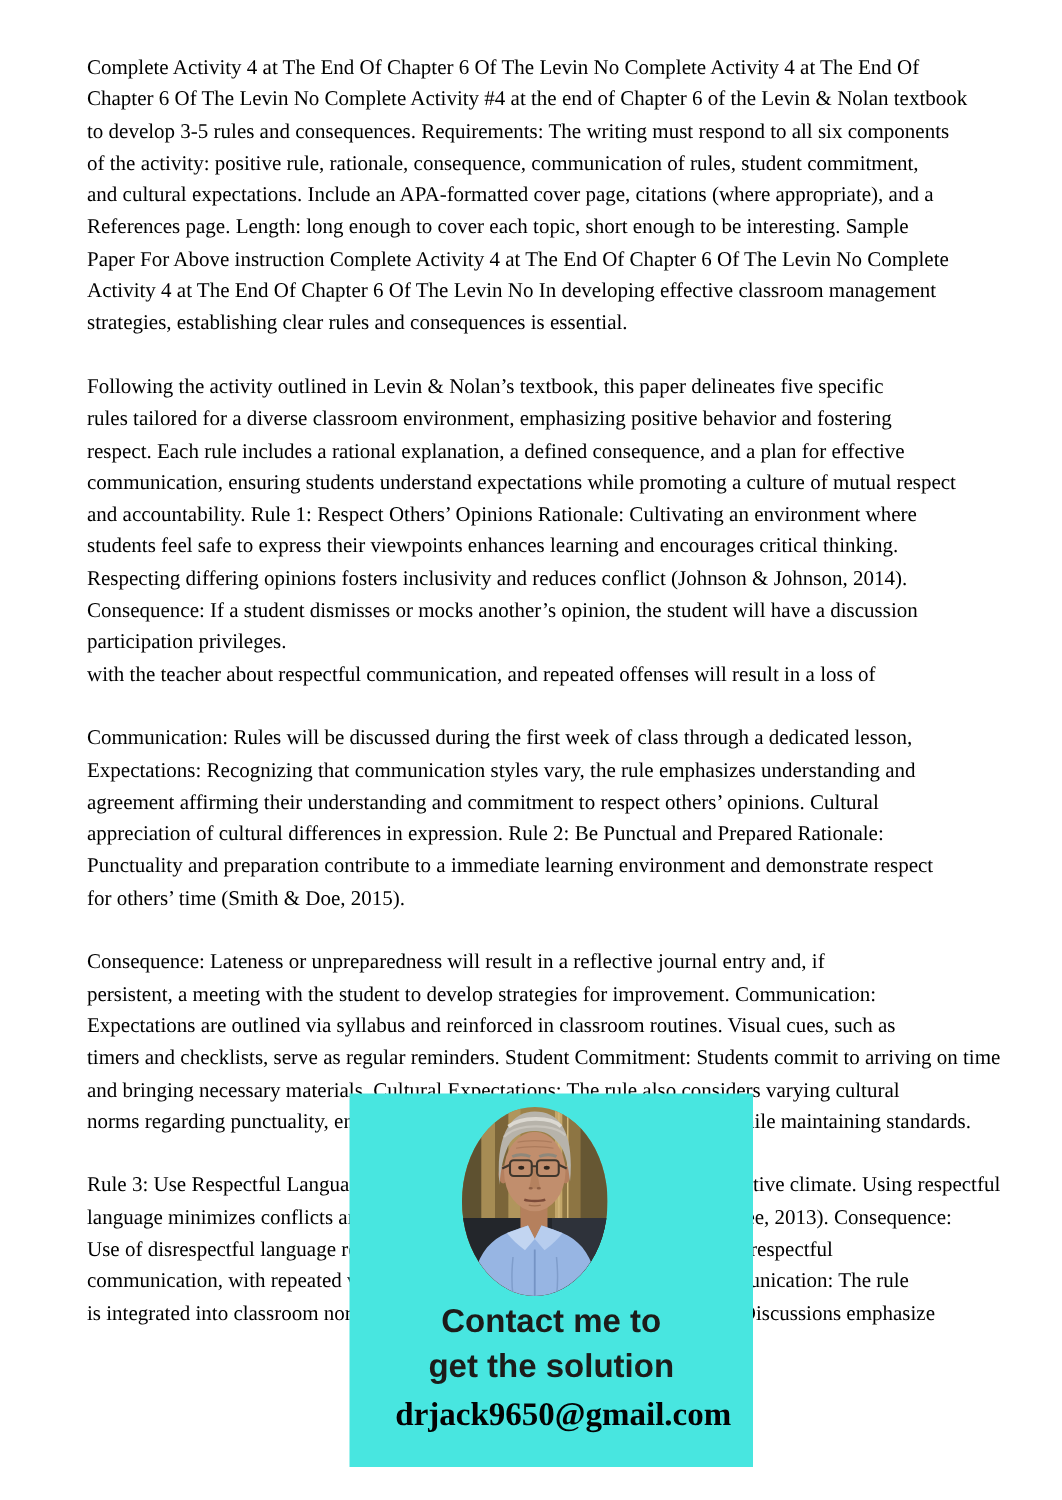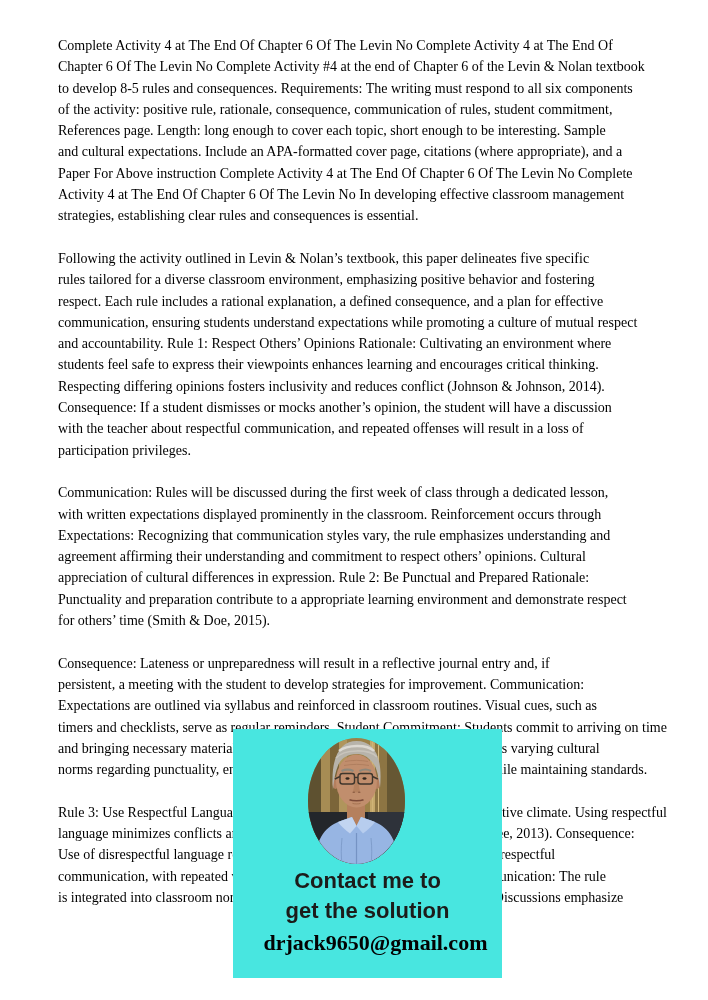--- a/index.html
+++ b/index.html
@@ -53,47 +53,46 @@
     padding-left: 16px;
   }
 </style>
 </head>
 <body>
 
 <div class="doc">
     <div class="para">
       <div class="line">Complete Activity 4 at The End Of Chapter 6 Of The Levin No Complete Activity 4 at The End Of</div>
       <div class="line">Chapter 6 Of The Levin No Complete Activity #4 at the end of Chapter 6 of the Levin &amp; Nolan textbook</div>
-      <div class="line">to develop 8-5 rules and consequences. Requirements: The writing must respond to all six components</div>
+      <div class="line">to develop 3-5 rules and consequences. Requirements: The writing must respond to all six components</div>
       <div class="line">of the activity: positive rule, rationale, consequence, communication of rules, student commitment,</div>
+      <div class="line">and cultural expectations. Include an APA-formatted cover page, citations (where appropriate), and a</div>
       <div class="line">References page. Length: long enough to cover each topic, short enough to be interesting. Sample</div>
-      <div class="line">and cultural expectations. Include an APA-formatted cover page, citations (where appropriate), and a</div>
       <div class="line">Paper For Above instruction Complete Activity 4 at The End Of Chapter 6 Of The Levin No Complete</div>
       <div class="line">Activity 4 at The End Of Chapter 6 Of The Levin No In developing effective classroom management</div>
       <div class="line">strategies, establishing clear rules and consequences is essential.</div>
     </div>
     <div class="para">
       <div class="line">Following the activity outlined in Levin &amp; Nolan’s textbook, this paper delineates five specific</div>
       <div class="line">rules tailored for a diverse classroom environment, emphasizing positive behavior and fostering</div>
       <div class="line">respect. Each rule includes a rational explanation, a defined consequence, and a plan for effective</div>
       <div class="line">communication, ensuring students understand expectations while promoting a culture of mutual respect</div>
       <div class="line">and accountability. Rule 1: Respect Others’ Opinions Rationale: Cultivating an environment where</div>
       <div class="line">students feel safe to express their viewpoints enhances learning and encourages critical thinking.</div>
       <div class="line">Respecting differing opinions fosters inclusivity and reduces conflict (Johnson &amp; Johnson, 2014).</div>
       <div class="line">Consequence: If a student dismisses or mocks another’s opinion, the student will have a discussion</div>
+      <div class="line">participation privileges.</div>
       <div class="line">with the teacher about respectful communication, and repeated offenses will result in a loss of</div>
-      <div class="line">participation privileges.</div>
     </div>
     <div class="para">
       <div class="line">Communication: Rules will be discussed during the first week of class through a dedicated lesson,</div>
-      <div class="line">with written expectations displayed prominently in the classroom. Reinforcement occurs through</div>
       <div class="line">Expectations: Recognizing that communication styles vary, the rule emphasizes understanding and</div>
       <div class="line">agreement affirming their understanding and commitment to respect others’ opinions. Cultural</div>
       <div class="line">appreciation of cultural differences in expression. Rule 2: Be Punctual and Prepared Rationale:</div>
-      <div class="line">Punctuality and preparation contribute to a appropriate learning environment and demonstrate respect</div>
+      <div class="line">Punctuality and preparation contribute to a immediate learning environment and demonstrate respect</div>
       <div class="line">for others’ time (Smith &amp; Doe, 2015).</div>
     </div>
     <div class="para">
       <div class="line">Consequence: Lateness or unpreparedness will result in a reflective journal entry and, if</div>
       <div class="line">persistent, a meeting with the student to develop strategies for improvement. Communication:</div>
       <div class="line">Expectations are outlined via syllabus and reinforced in classroom routines. Visual cues, such as</div>
       <div class="line">timers and checklists, serve as regular reminders. Student Commitment: Students commit to arriving on time</div>
       <div class="line">and bringing necessary materials. Cultural Expectations: The rule also considers varying cultural</div>
       <div class="line">norms regarding punctuality, encouraging open dialogue about expectations while maintaining standards.</div>
     </div>

